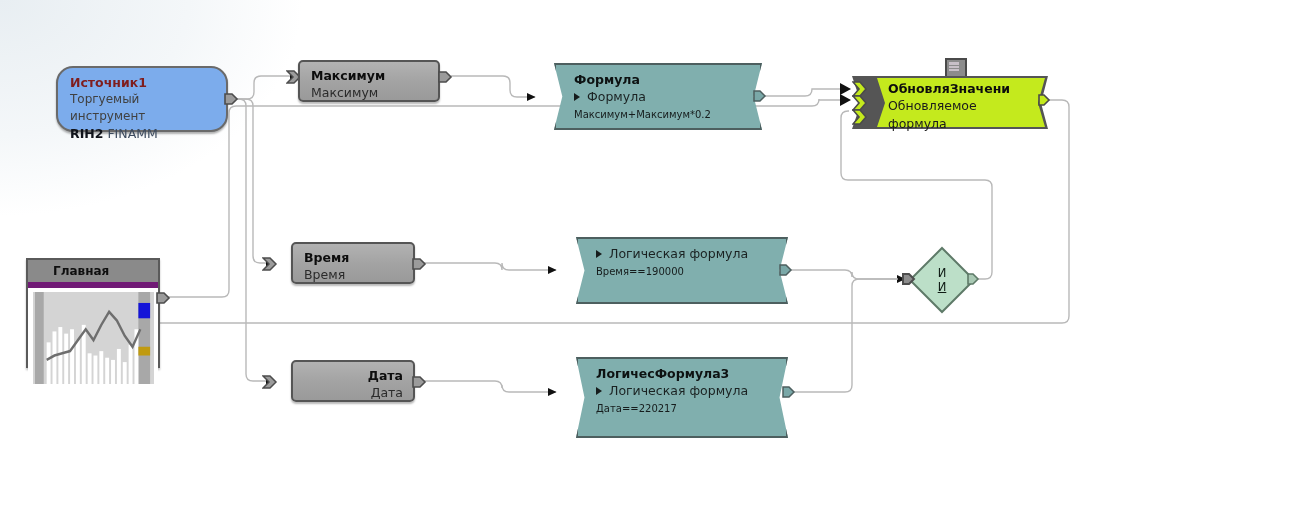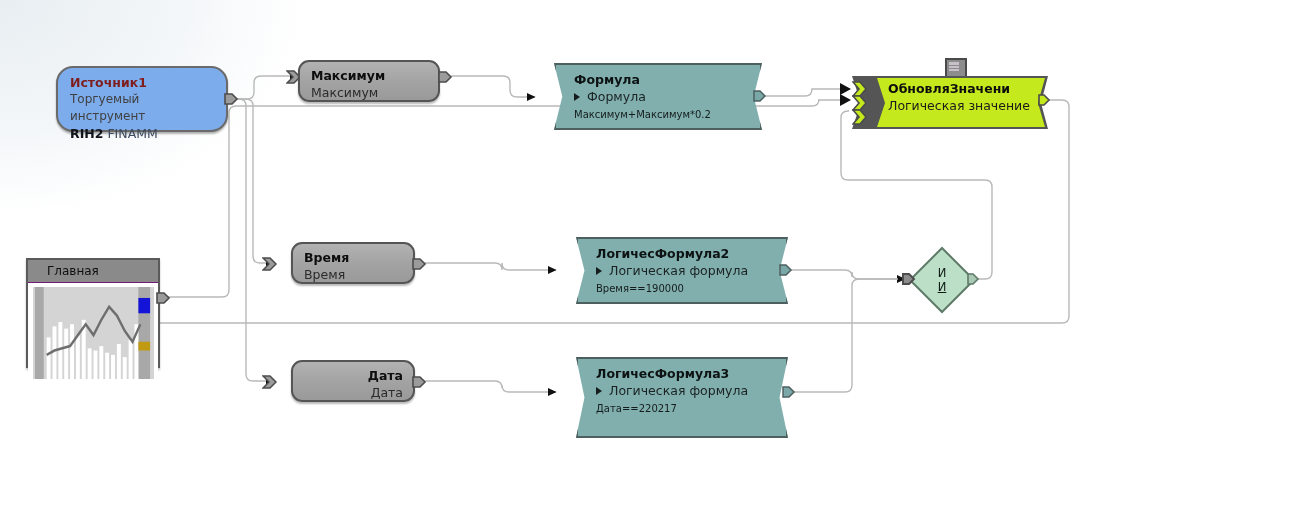--- a/index.html
+++ b/index.html
@@ -31,21 +31,21 @@
     box-shadow: 0 2px 2px rgba(0,0,0,0.30);
     padding: 7px 10px 8px 12px;
   }
   .src-title { font-weight: bold; font-size: 12.5px; color: #7f1d1d; line-height: 16px; }
   .src-sub { font-size: 12px; color: #404040; line-height: 17px; }
   .src-row3 { font-size: 12.5px; line-height: 17px; color: #3b4a5e; }
   .src-row3 b { color: #10131a; }
 
   
   .grey-node {
-    border-radius: 11px;
+    border-radius: 5px;
     background: linear-gradient(180deg, #b2b2b2 0%, #a2a2a2 55%, #9a9a9a 100%);
     border: 2px solid #555555;
     box-shadow: 0 2px 2px rgba(0,0,0,0.28);
     padding: 6px 10px 7px 11px;
   }
   .grey-title { font-weight: bold; font-size: 12.5px; color: #0d0d0d; line-height: 16px; }
   .grey-sub { font-size: 12.5px; color: #2b2b2b; line-height: 17px; }
 
   
   .teal-node {
@@ -80,24 +80,24 @@
 
   
   .chart-node {
     background: #f0f0f0;
     border: 2px solid #5a5a5a;
     box-shadow: 0 2px 2px rgba(0,0,0,0.25);
   }
   .chart-head {
     height: 22px;
     background: #8a8a8a;
-    border-bottom: 1px solid #701a75;
+    border-bottom: 6px solid #701a75;
     display: flex; align-items: center;
-    padding-left: 19px;
-    font-weight: normal; font-size: 12px; color: #0f0f0f;
+    padding-left: 25px;
+    font-weight: bold; font-size: 12px; color: #0f0f0f;
   }
   .chart-body { position: relative; height: 92px; background: #ffffff; padding: 4px 4px 4px 5px; }
   .chart-plot { position: relative; width: 100%; height: 100%; background: #d9d9d9; }
 
   .tbl-icon {
     position: absolute;
     background: #8c8c8c;
     border: 2px solid #4a4a4a;
   }
   .tbl-icon i {
@@ -234,21 +234,20 @@
       <span class="tri"></span>
       <span>Формула</span>
     </div>
     <div class="teal-bot">Максимум+Максимум*0.2</div>
   </div>
   <svg style="position:absolute;left:753px;top:89px;width:14px;height:14px">
     <path d="M1,2 L7,2 L12,7 L7,12 L1,12 Z" fill="#7aa8a8" stroke="#4d5f5f" stroke-width="1.5"></path>
   </svg>
 
   <div class="node teal-node" style="left:576px; top:237px; width:212px; height:67px;">
-    <div class="teal-title">ЛогичесФормула2</div>
     <div class="teal-mid">
       <span class="tri"></span>
       <span>Логическая формула</span>
     </div>
     <div class="teal-bot">Время==190000</div>
   </div>
   <svg style="position:absolute;left:779px;top:263px;width:14px;height:14px">
     <path d="M1,2 L7,2 L12,7 L7,12 L1,12 Z" fill="#7aa8a8" stroke="#4d5f5f" stroke-width="1.5"></path>
   </svg>
 
@@ -293,21 +292,21 @@
     <path d="M0,1 L11,7 L0,13 Z" fill="#111111"></path>
   </svg>
 
   <div class="node" style="left:852px; top:76px; width:196px; height:53px;">
     <svg style="position:absolute;left:-3px;top:-3px;width:202px;height:59px">
       <path d="M3,3 L199,3 L192,30 L199,56 L3,56 L12,30 Z" fill="#555555"></path>
       <path d="M28,5 L196,5 L189,30 L196,54 L28,54 L36,30 Z" fill="#c4ea1d"></path>
     </svg>
     <div style="position:absolute;left:36px;top:4px;right:10px;">
       <div class="green-title">ОбновляЗначени</div>
-      <div class="green-sub">Логическая значение</div>
+      <div class="green-sub">Обновляемое формула</div>
     </div>
   </div>
 
   <svg style="position:absolute;left:852px;top:81px;width:16px;height:16px">
     <path d="M1,1 L8,1 L14,8 L8,15 L1,15 L7,8 Z" fill="#c4ea1d" stroke="#4a4a4a" stroke-width="1.6"></path>
   </svg>
   <svg style="position:absolute;left:852px;top:95px;width:16px;height:16px">
     <path d="M1,1 L8,1 L14,8 L8,15 L1,15 L7,8 Z" fill="#c4ea1d" stroke="#4a4a4a" stroke-width="1.6"></path>
   </svg>
   <svg style="position:absolute;left:852px;top:109px;width:16px;height:16px">

